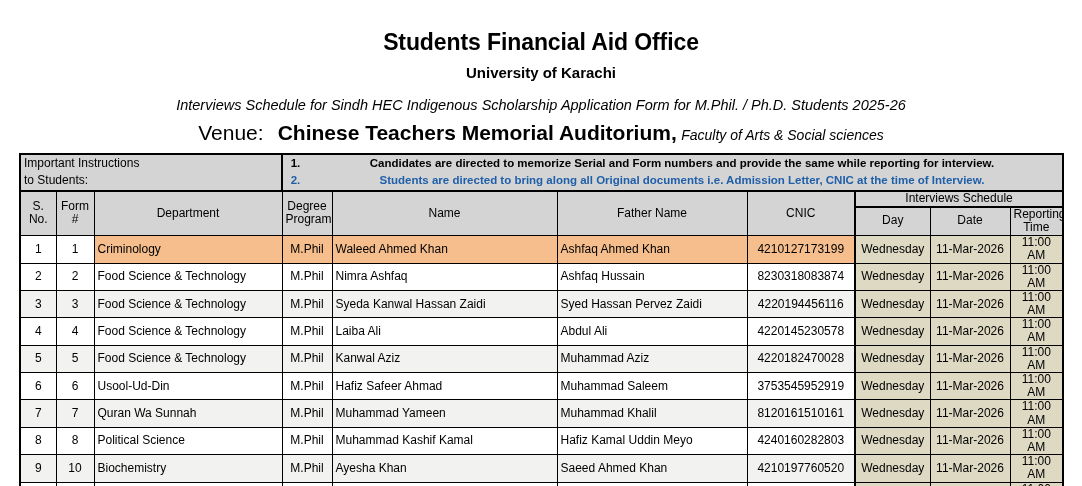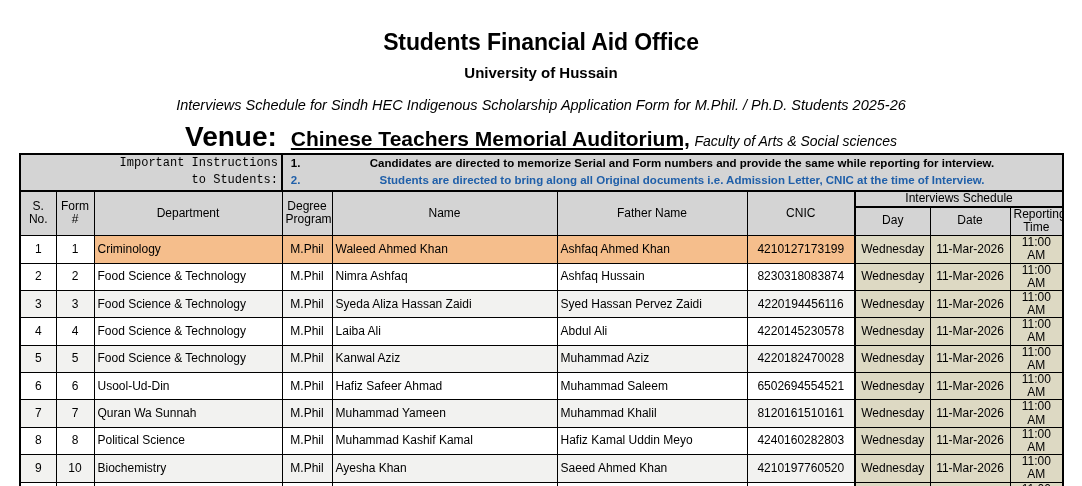--- a/index.html
+++ b/index.html
@@ -46,28 +46,27 @@
     margin-top: 17px;
     line-height: 1.05;
     font-style: italic;
   }
   .venue-line {
     margin-top: 9px;
     line-height: 1.05;
     white-space: nowrap;
   }
   .venue-label {
-    font-size: 28px;
-    font-weight: bold;
+    font-size: 21px;
+    font-weight: normal;
   }
   .venue-name {
     font-size: 21px;
     font-weight: bold;
     margin-left: 14px;
-    text-decoration: underline;
   }
   .venue-faculty {
     font-size: 14px;
     font-style: italic;
     font-weight: normal;
   }
 
   
   .tbl-wrap {
     position: absolute;
@@ -85,28 +84,27 @@
     border: 1px solid #000;
     padding: 0 3px;
     font-size: 12px;
     font-weight: normal;
     vertical-align: middle;
     overflow: hidden;
   }
 
   
   .instr-label {
-    text-align: right;
+    text-align: left;
     font-size: 13.5px;
     font-weight: bold;
     line-height: 1.45;
     padding: 3px 4px;
     border-right: 2px solid #000 !important;
     border-bottom: 2px solid #000 !important;
-    font-family: Liberation Mono, monospace;
   }
   .instr-body {
     padding: 4px 7px 4px 7px;
     border-bottom: 2px solid #000 !important;
   }
   .instr-item {
     display: flex;
     align-items: baseline;
     font-size: 11.5px;
     font-weight: bold;
@@ -145,21 +143,21 @@
   .c-cnic { border-right: 2px solid #000 !important; }
   .c-deg  { border-left: 1px solid #000; }
 </style>
 </head>
 <body>
 
 <div class="page">
 
   <div class="doc-header">
     <div class="org-title">Students Financial Aid Office</div>
-    <div class="org-sub">University of Hussain</div>
+    <div class="org-sub">University of Karachi</div>
     <div class="schedule-line">Interviews Schedule for Sindh HEC Indigenous Scholarship Application Form for M.Phil. / Ph.D. Students 2025-26</div>
     <div class="venue-line">
       <span class="venue-label">Venue:</span><span class="venue-name">Chinese Teachers Memorial Auditorium,</span> <span class="venue-faculty">Faculty of Arts &amp; Social sciences</span>
     </div>
   </div>
 
   <div class="tbl-wrap">
     <table class="sched">
       <colgroup>
         <col style="width:36px">
@@ -238,21 +236,21 @@
             <td class="c-cnic">8230318083874</td>
             <td class="c-day">Wednesday</td>
             <td class="c-date">11-Mar-2026</td>
             <td class="c-time">11:00 AM</td>
           </tr>
           <tr class="alt">
             <td class="c-sno">3</td>
             <td class="c-form">3</td>
             <td class="c-dept">Food Science &amp; Technology</td>
             <td class="c-deg">M.Phil</td>
-            <td class="c-name">Syeda Aliza Hassan Zaidi</td>
+            <td class="c-name">Syeda Kanwal Hassan Zaidi</td>
             <td class="c-fath">Syed Hassan Pervez Zaidi</td>
             <td class="c-cnic">4220194456116</td>
             <td class="c-day">Wednesday</td>
             <td class="c-date">11-Mar-2026</td>
             <td class="c-time">11:00 AM</td>
           </tr>
           <tr>
             <td class="c-sno">4</td>
             <td class="c-form">4</td>
             <td class="c-dept">Food Science &amp; Technology</td>
@@ -276,21 +274,21 @@
             <td class="c-date">11-Mar-2026</td>
             <td class="c-time">11:00 AM</td>
           </tr>
           <tr>
             <td class="c-sno">6</td>
             <td class="c-form">6</td>
             <td class="c-dept">Usool-Ud-Din</td>
             <td class="c-deg">M.Phil</td>
             <td class="c-name">Hafiz Safeer Ahmad</td>
             <td class="c-fath">Muhammad Saleem</td>
-            <td class="c-cnic">6502694554521</td>
+            <td class="c-cnic">3753545952919</td>
             <td class="c-day">Wednesday</td>
             <td class="c-date">11-Mar-2026</td>
             <td class="c-time">11:00 AM</td>
           </tr>
           <tr class="alt">
             <td class="c-sno">7</td>
             <td class="c-form">7</td>
             <td class="c-dept">Quran Wa Sunnah</td>
             <td class="c-deg">M.Phil</td>
             <td class="c-name">Muhammad Yameen</td>

